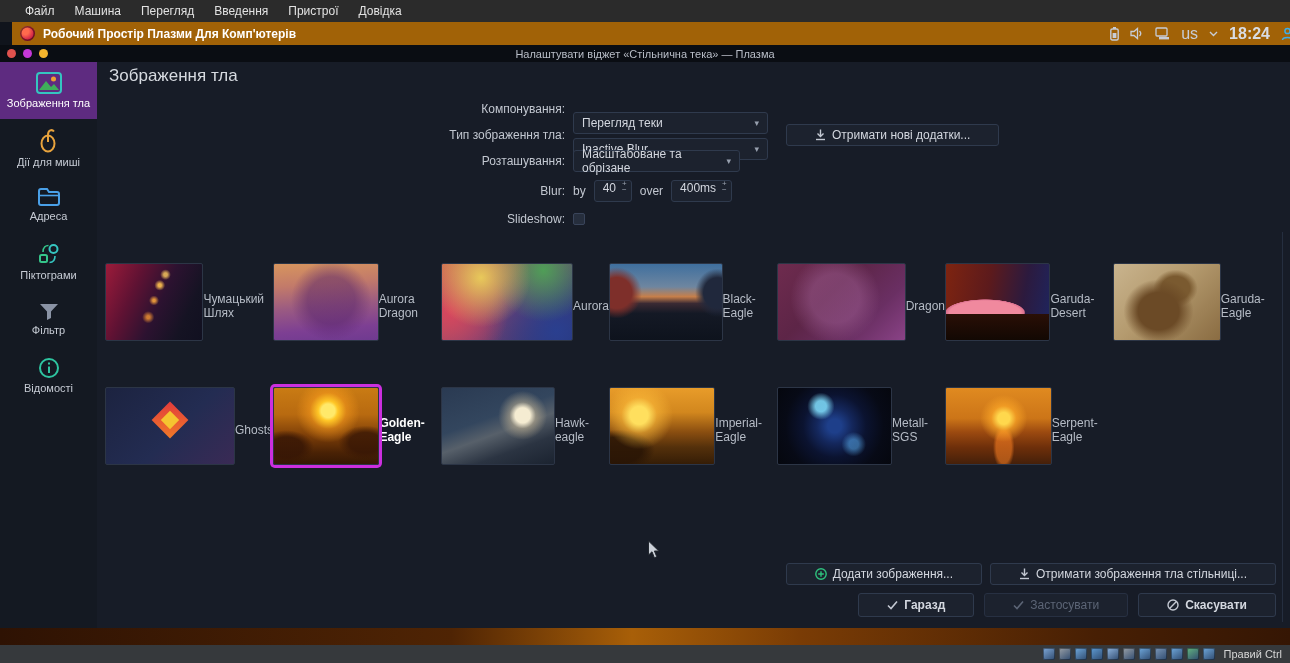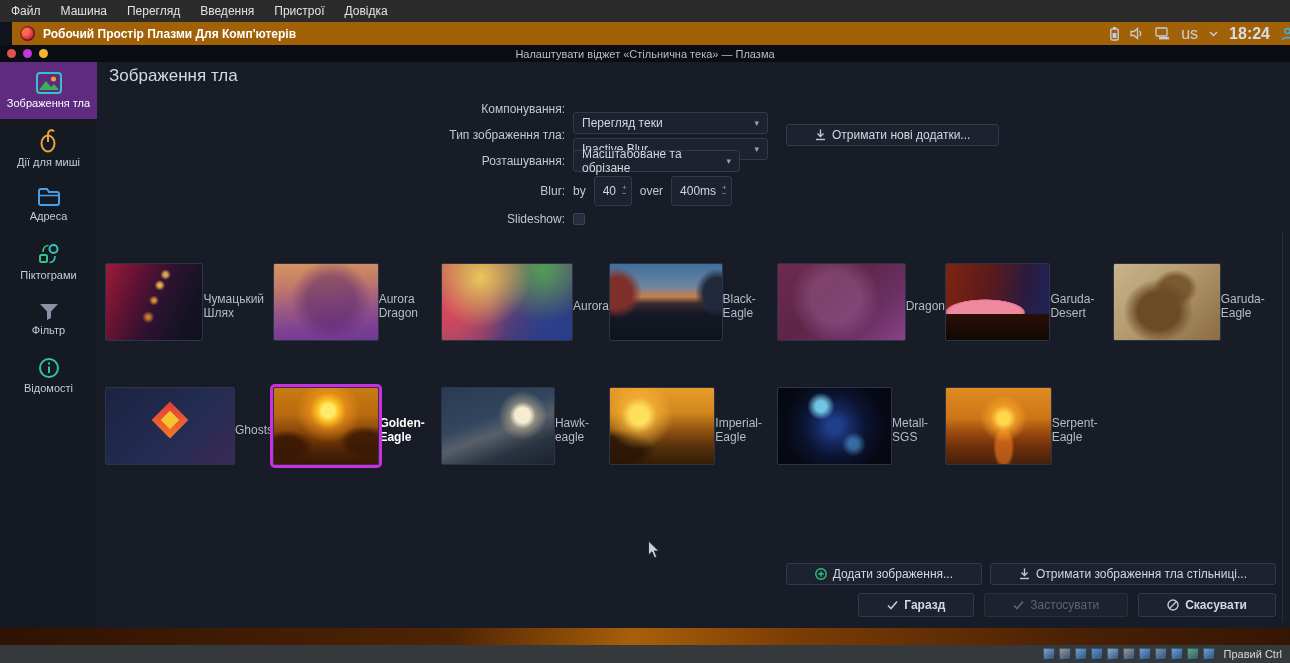--- a/index.html
+++ b/index.html
@@ -1,21 +1,21 @@
 <!DOCTYPE html>
 <html><head>
 <meta charset="utf-8">
 <style>
   * { margin:0; padding:0; box-sizing:border-box; }
   html,body { width:1290px; height:663px; background:#10141c; overflow:hidden;
               font-family:"Liberation Sans", sans-serif; }
 
   
   #host-menubar { position:absolute; left:0; top:0; width:1290px; height:22px;
-    background:#2b2b2b; display:flex; align-items:center; padding-left:2px; gap:2px; }
+    background:#2b2b2b; display:flex; align-items:center; padding-left:16px; gap:2px; }
   .hm-item { color:#e2e2e2; font-size:12px; padding:2px 9px; cursor:default; }
 
   
   #plasma-panel { position:absolute; left:12px; top:22px; width:1290px; height:23px;
     background:#a16207; display:flex; align-items:center; padding:0 8px;text-align:center; }
   #panel-logo { width:15px; height:15px; border-radius:50%;
     background:radial-gradient(circle at 35% 35%, #ff6a4d 0 25%, #d42847 60%, #7a1030 100%);
     box-shadow:inset 0 0 0 1.5px rgba(40,5,10,.55); margin-right:8px; }
   #panel-title { color:#ffffff; font-size:12px; font-weight:bold; }
   #panel-tray { margin-left:auto; display:flex; align-items:center; gap:11px; color:#c7ccd6; font-size:16px; }
@@ -49,22 +49,22 @@
     height:22px; display:flex; align-items:center; justify-content:space-between;
     padding:0 8px; color:#d3d7df; font-size:12px; }
   .dd-arrow { color:#97a0ae; font-size:9px; margin-left:10px; }
   .w195 { width:195px;margin-top:28px; } .w167 { width:167px; }
   .btn { display:inline-flex; align-items:center; gap:6px; background:#1c222e;
     border:1px solid #2f3a4d; border-radius:3px; color:#d3d7df; font-size:12px;
     padding:0 28px; height:22px; cursor:default; }
   .btn.disabled { color:#5c6576; border-color:#273042; }
   .btn svg { display:block; }
   .inline-lbl { color:#c2c7d0; font-size:12px; }
-  .spin { background:#1c222e; border:1px solid #2f3a4d; border-radius:3px; height:30px;
-    display:flex; align-items:center; padding:0 4px 0 8px; color:#d3d7df; font-size:12px; gap:6px; }
+  .spin { background:#1c222e; border:1px solid #2f3a4d; border-radius:3px; height:22px;
+    display:flex; align-items:flex-start; padding:0 4px 0 8px; color:#d3d7df; font-size:12px; gap:6px; }
   .spin-btns { display:flex; flex-direction:column; color:#9aa2af; font-size:8px;
     line-height:6px; text-align:center; }
   .checkbox { width:12px; height:12px; background:#262e3d; border:1px solid #39445a; border-radius:2px; }
 
   
   #gallery { position:absolute; left:8px; top:178px; display:grid;
     grid-template-columns:repeat(7,168px); grid-auto-rows:124px; }
   .cell { display:flex; align-items:center; cursor:default; }
   .thumb { width:133px; height:78px; border:1px solid #2c3546; border-radius:2px;
     position:relative; overflow:hidden; }

